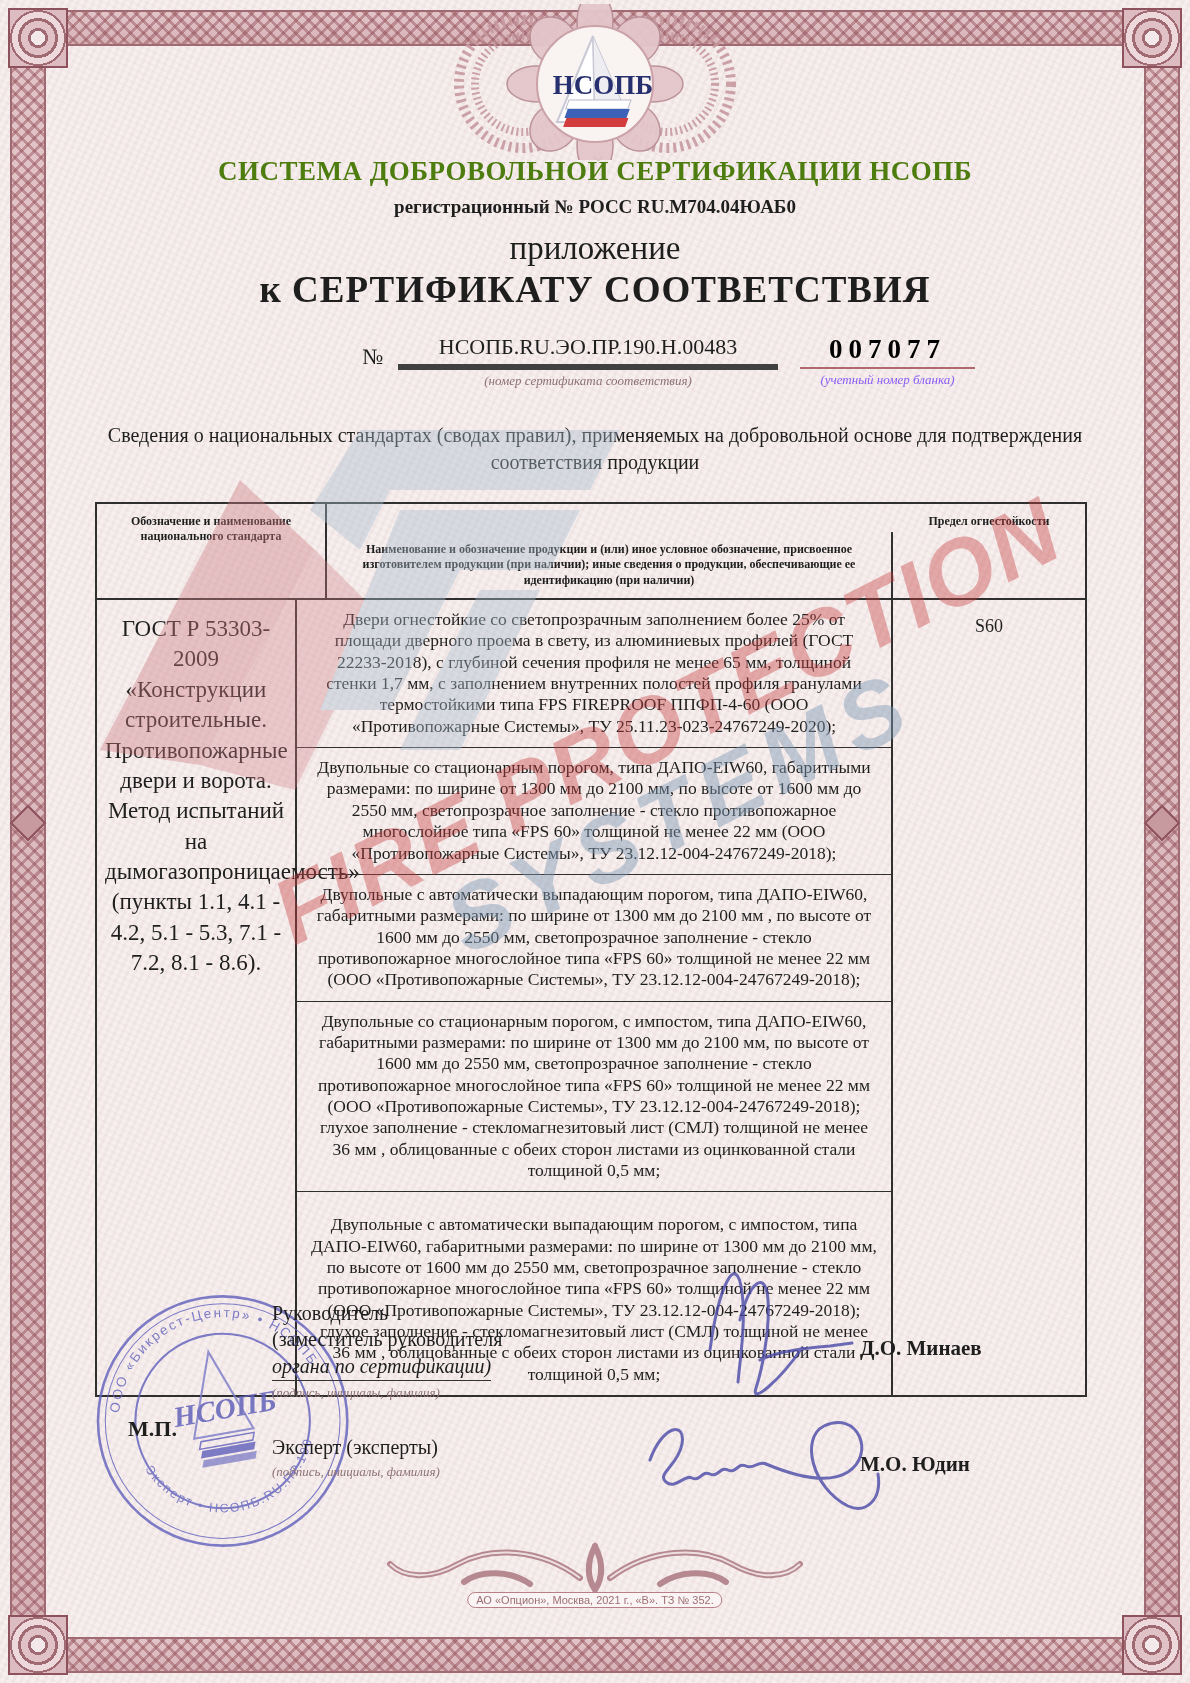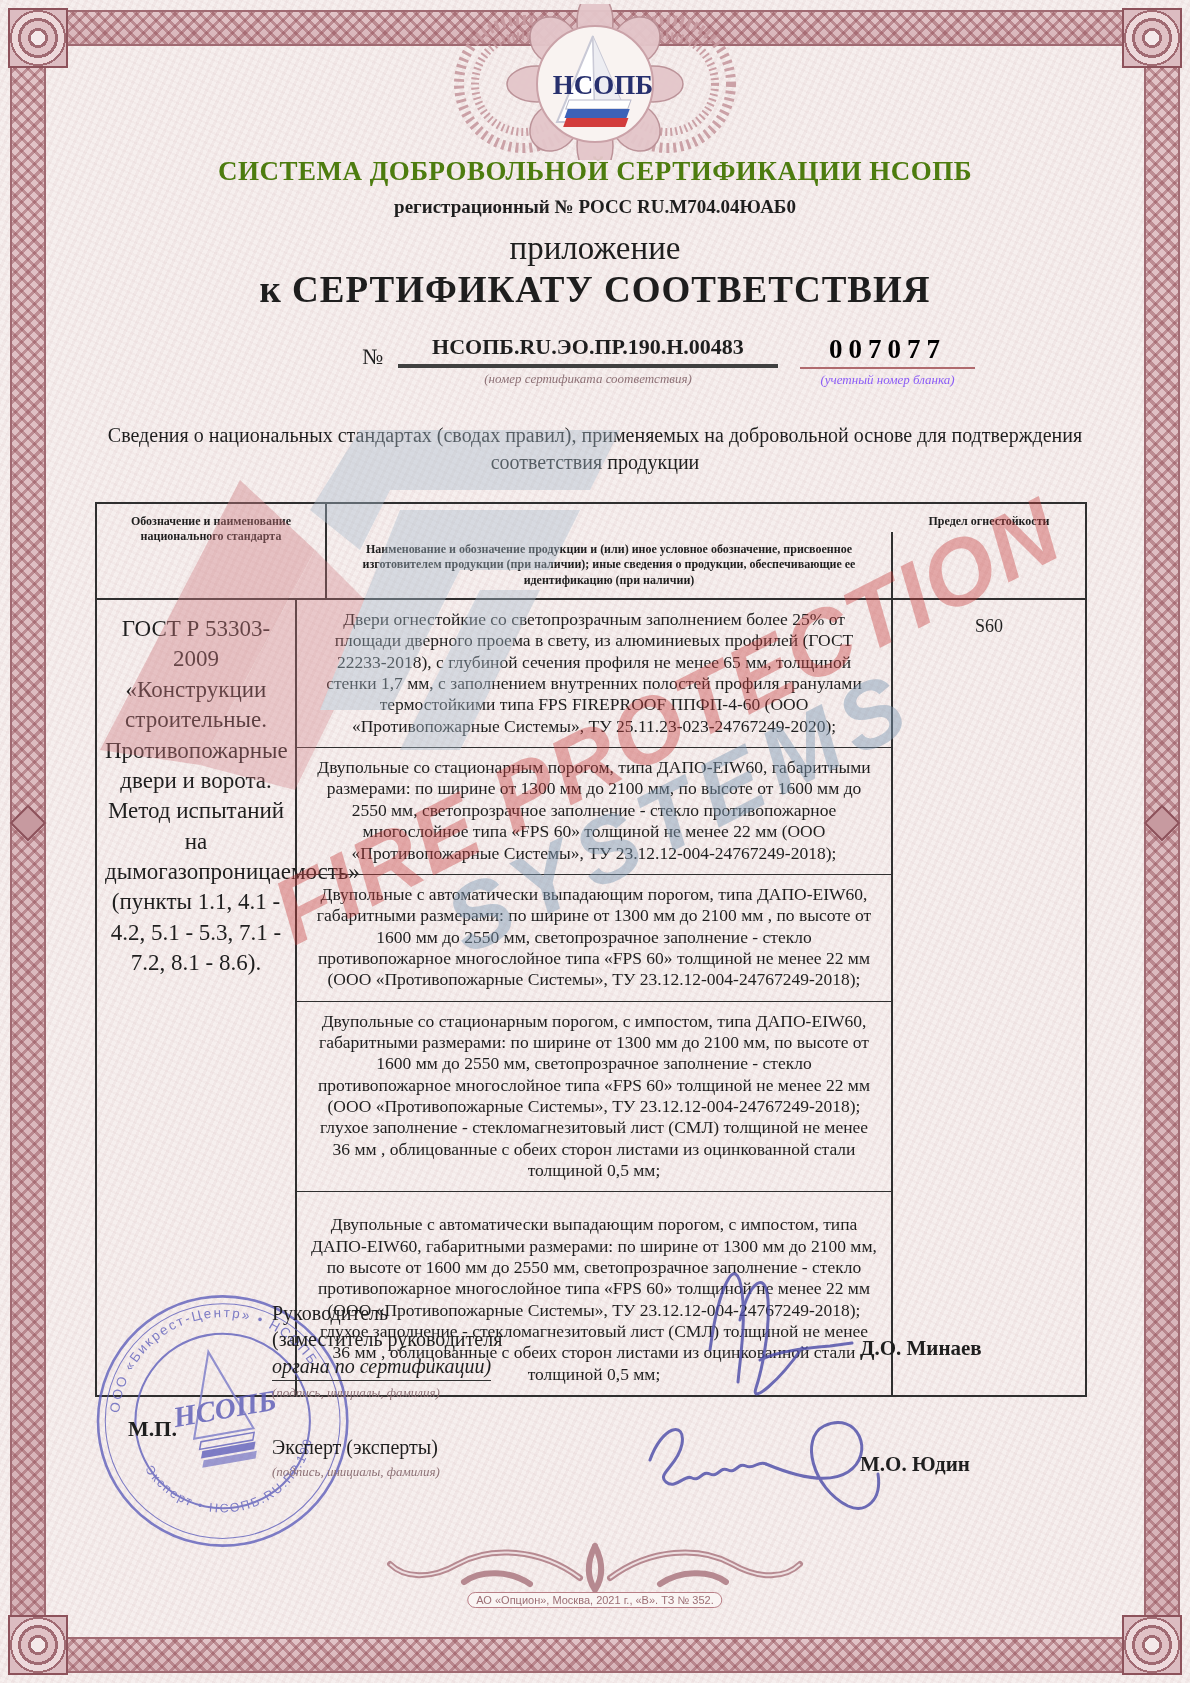--- a/index.html
+++ b/index.html
@@ -43,22 +43,22 @@
   .rosette { position:absolute; z-index:12; left:445px; top:4px; }
   .hdr { position:absolute; left:0; width:100%; text-align:center; z-index:10; }
   .t-system { top:156px; font-size:27px; font-weight:bold; letter-spacing:.5px; color:#4d7c0f; }
   .t-reg    { top:196px; font-size:19px; font-weight:bold; }
   .t-annex  { top:230px; font-size:33px; }
   .t-cert   { top:268px; font-size:37px; font-weight:bold; letter-spacing:1px; }
 
   .numrow { position:absolute; z-index:10; left:0; top:334px; width:100%; height:80px; }
   .no-sign { position:absolute; left:362px; top:10px; font-size:22px; }
   .certnum-wrap { position:absolute; left:398px; top:0; width:380px; text-align:center; }
-  .certnum { display:inline-block; min-width:380px; font-size:22px; font-weight:bold;
-    padding-bottom:4px; border-bottom:4px solid #404040; }
+  .certnum { display:inline-block; min-width:380px; font-size:22px; font-weight:normal;
+    padding-bottom:4px; border-bottom:6px solid #404040; }
   .caption { font-size:13px; font-style:italic; color:#8d7176; margin-top:3px; }
   .blank-wrap { position:absolute; left:800px; top:0; width:175px; text-align:center; }
   .blanknum { display:inline-block; min-width:175px; font-size:27px; font-weight:bold;
     letter-spacing:6px; color:#000000; padding-bottom:2px; border-bottom:2px solid #b06a6e; }
   .blank-wrap .caption { color:#8b5cf6; }
 
   .intro { position:absolute; z-index:10; left:100px; top:422px; width:990px;
     text-align:center; font-size:20px; line-height:1.35; }
 
   

